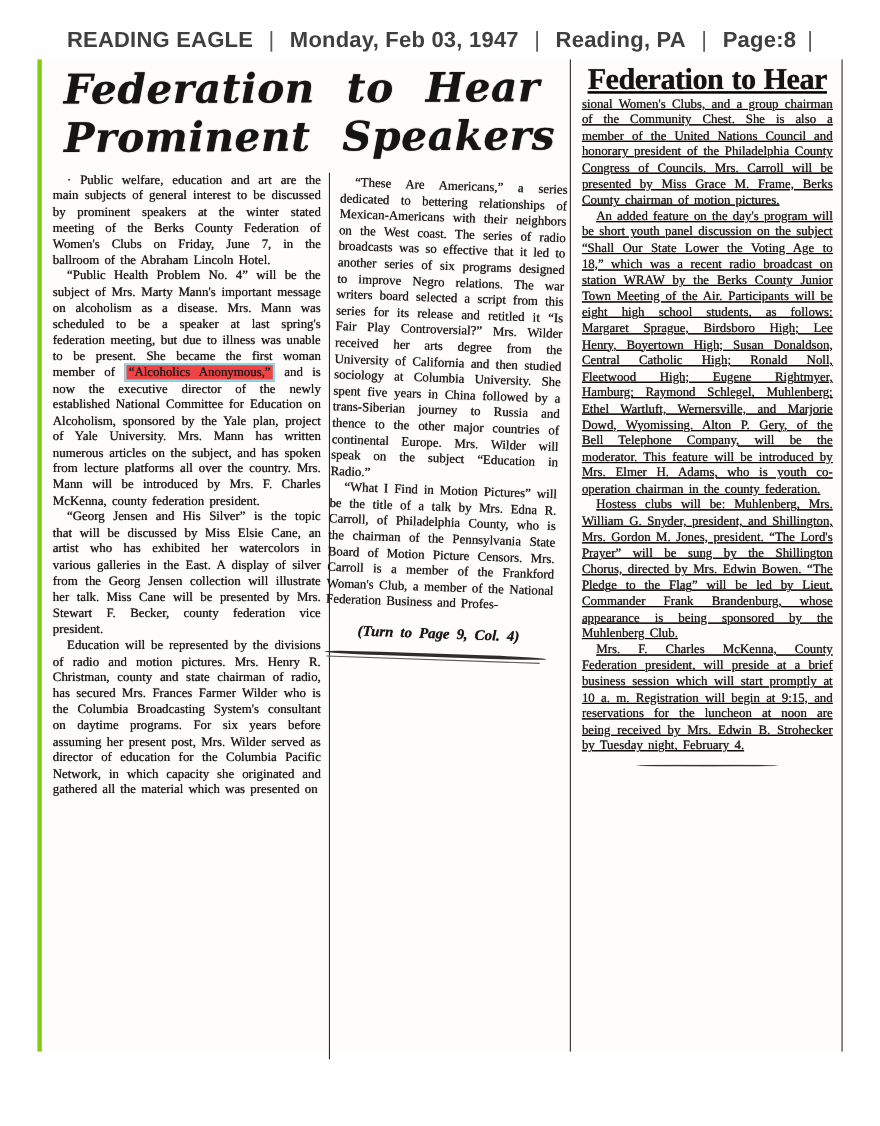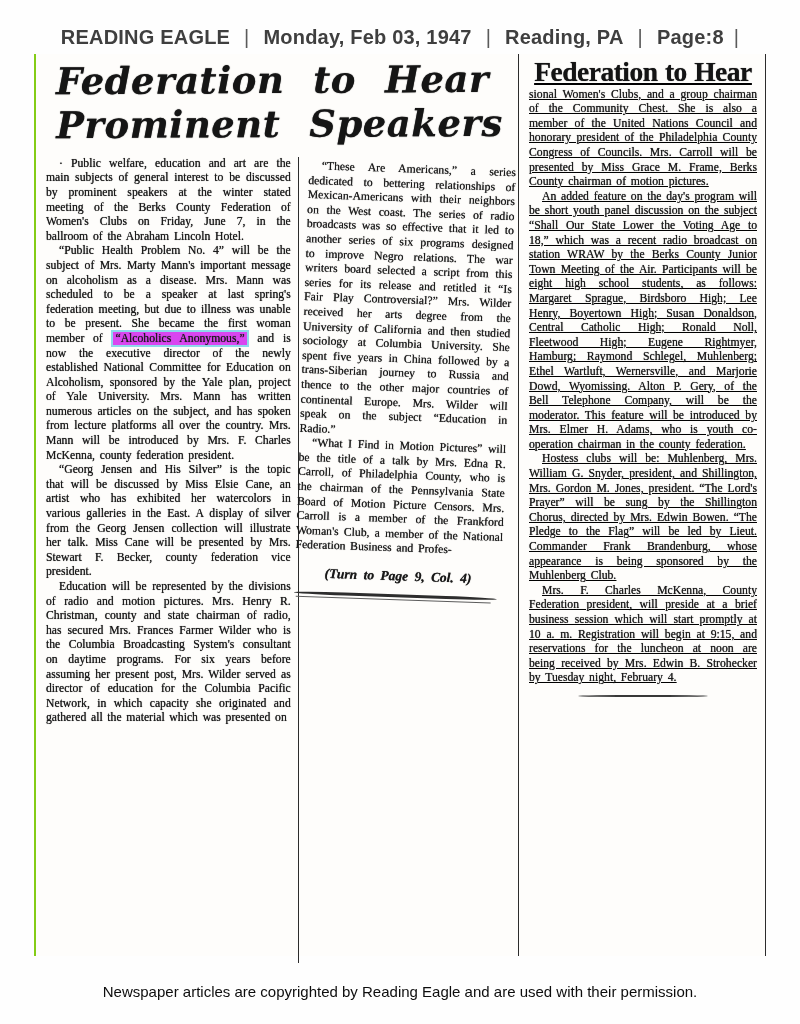--- a/index.html
+++ b/index.html
@@ -11,41 +11,41 @@
     padding-top:26px; text-align:center;
     font-family:"Liberation Sans", sans-serif; font-size:20px; font-weight:600;
     color:#3f3f3f; letter-spacing:0.2px;
   }
   .top-header .sep { margin:0 14px; color:#5a5a5a; font-weight:400; }
   .top-header .tail-sep { margin-left:10px; color:#5a5a5a; font-weight:400; }
 
   
   .clipping { position:absolute; left:34px; top:54px; width:732px; height:902px; display:flex; background:#fefdfb; }
 
-  .left-pane { width:484px; border-left:2px solid #84cc16; padding-left:4px; }
+  .left-pane { width:484px; border-left:4px solid #84cc16; padding-left:4px; }
   .main-headline {
     font-family:"DejaVu Serif", serif; font-style:italic; font-weight:700;
     font-size:37px; line-height:1.2; color:#151515;
     padding:4px 0 2px 16px; word-spacing:0.42em; letter-spacing:0.5px;
     text-shadow:0 0 1px rgba(20,20,20,.8); transform:rotate(-0.3deg); width:470px;
   }
   .cols { display:flex; margin-top:8px; }
   .col-left { width:262px; padding:0 7px 0 6px; border-right:1.5px solid #2c2c2c; height:806px; }
   .col-mid { width:222px; padding:2px 2px 0 10px; overflow:visible; }
   .tilt { transform:rotate(2deg); transform-origin:0 0; }
 
   .np-p {
     font-size:11.7px; line-height:14.6px; color:#1b1b1b;
     text-align:justify; text-indent:13px; word-spacing:1.8px;
     text-shadow:0 0 0.7px rgba(25,25,25,.95);
   }
   .no-indent { text-indent:0; }
 
   .hl {
-    background:#d946ef; border:2px solid #8ed8ea; padding:0 2px;
+    background:#ef4444; border:2px solid #8ed8ea; padding:0 2px;
     box-decoration-break:clone; -webkit-box-decoration-break:clone;
   }
 
   .turn-note {
     font-size:13.5px; font-weight:700; font-style:italic; text-align:center;
     margin:12px 0 10px; color:#181818; word-spacing:3px;
     text-shadow:0 0 0.7px rgba(25,25,25,.9);
   }
   .rule-thick { height:3px; background:#2d2d2d; border-radius:50%/100%; margin:0 4px 2px 0; }
   .rule-thin  { height:1px; background:#5c5c5c; margin:0 10px 0 2px; }
@@ -109,15 +109,14 @@
       <h2 class="cont-headline">Federation to Hear</h2>
       <p class="np-p no-indent">sional Women's Clubs, and a group chairman of the Community Chest. She is also a member of the United Nations Council and honorary president of the Philadelphia County Congress of Councils. Mrs. Carroll will be presented by Miss Grace M. Frame, Berks County chairman of motion pictures.</p>
       <p class="np-p">An added feature on the day's program will be short youth panel discussion on the subject “Shall Our State Lower the Voting Age to 18,” which was a recent radio broadcast on station WRAW by the Berks County Junior Town Meeting of the Air. Participants will be eight high school students, as follows: Margaret Sprague, Birdsboro High; Lee Henry, Boyertown High; Susan Donaldson, Central Catholic High; Ronald Noll, Fleetwood High; Eugene Rightmyer, Hamburg; Raymond Schlegel, Muhlenberg; Ethel Wartluft, Wernersville, and Marjorie Dowd, Wyomissing. Alton P. Gery, of the Bell Telephone Company, will be the moderator. This feature will be introduced by Mrs. Elmer H. Adams, who is youth co-operation chairman in the county federation.</p>
       <p class="np-p">Hostess clubs will be: Muhlenberg, Mrs. William G. Snyder, president, and Shillington, Mrs. Gordon M. Jones, president. “The Lord's Prayer” will be sung by the Shillington Chorus, directed by Mrs. Edwin Bowen. “The Pledge to the Flag” will be led by Lieut. Commander Frank Brandenburg, whose appearance is being sponsored by the Muhlenberg Club.</p>
       <p class="np-p">Mrs. F. Charles McKenna, County Federation president, will preside at a brief business session which will start promptly at 10 a. m. Registration will begin at 9:15, and reservations for the luncheon at noon are being received by Mrs. Edwin B. Strohecker by Tuesday night, February 4.</p>
       <div class="end-rule"></div>
     </div>
 
   </div>
 
-  <div class="footer-caption">Newspaper articles are copyrighted by Reading Eagle and are used with their permission.</div>
 
 </div>
 
 </body></html>

